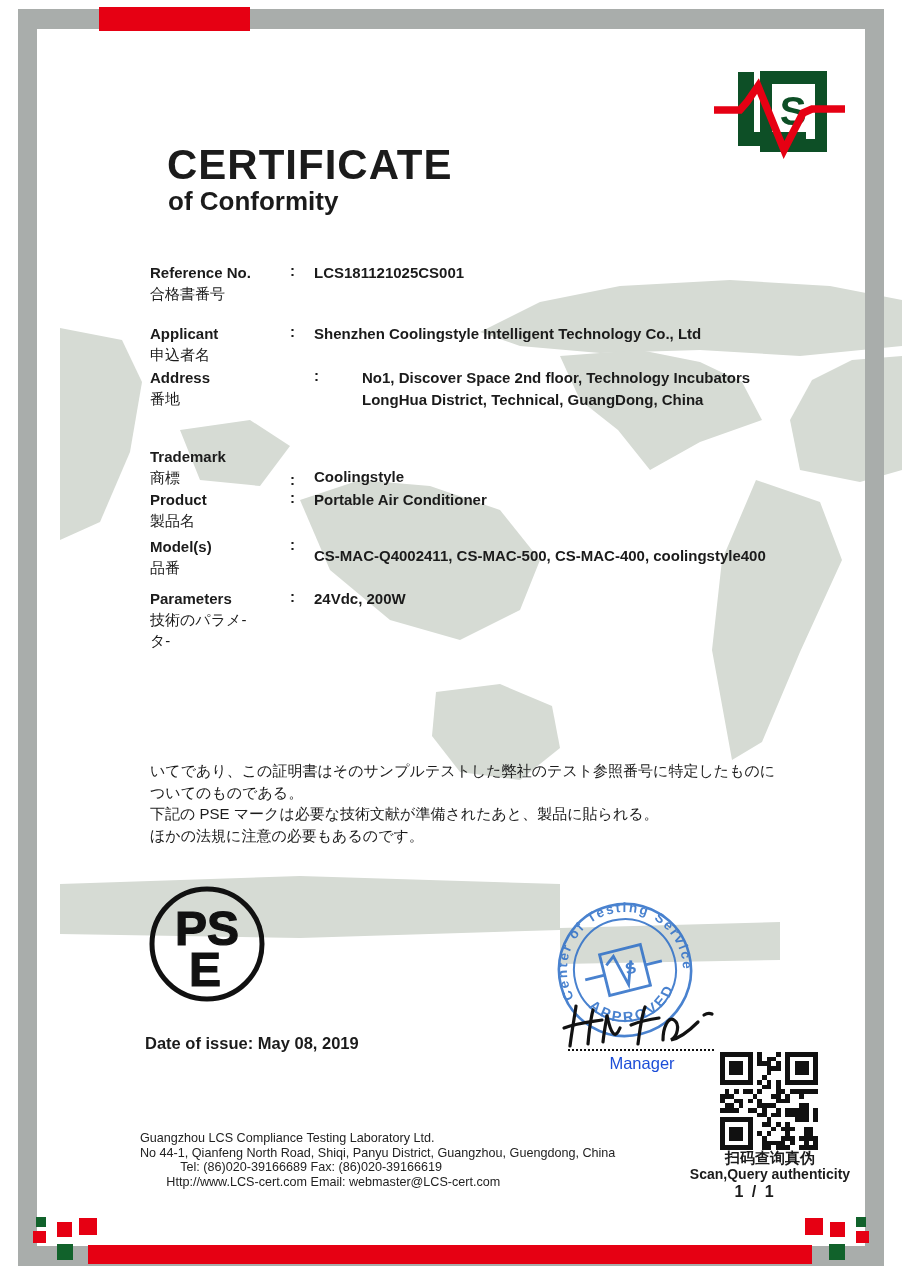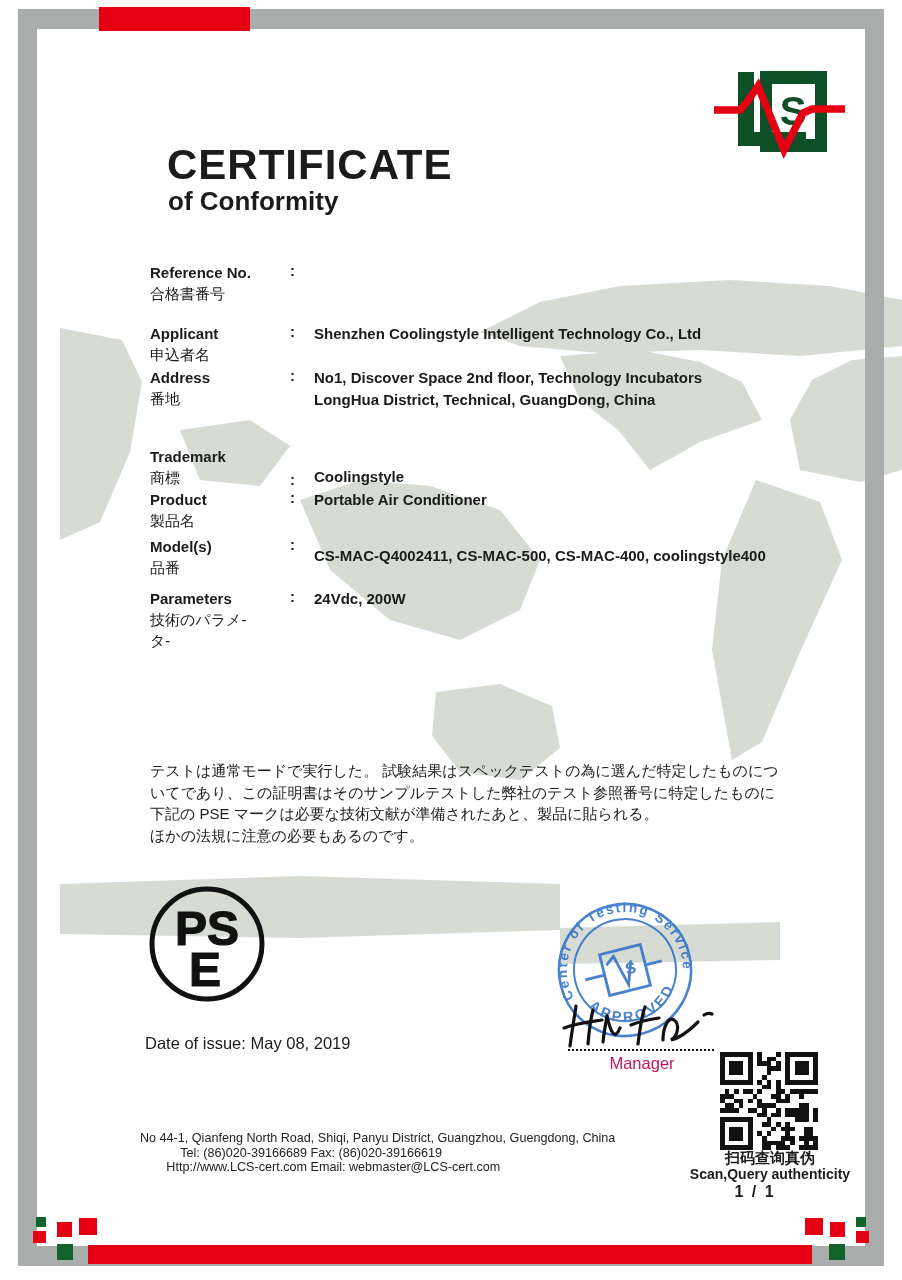--- a/index.html
+++ b/index.html
@@ -30,22 +30,22 @@
   
   .statement{position:absolute;left:150px;top:652px;width:660px;font-size:15px;z-index:2;}
   .statement .s{position:absolute;left:0;white-space:nowrap;}
   .bold{font-weight:bold;}
   .testnote{position:absolute;left:150px;top:760px;width:670px;font-size:15px;line-height:21.7px;z-index:2;}
   
   .pse{position:absolute;left:146px;top:884px;z-index:2;}
   .stamp{position:absolute;left:540px;top:885px;z-index:2;opacity:.87;}
   .sig{position:absolute;left:558px;top:1000px;z-index:3;}
   .sigline{position:absolute;left:568px;top:1049px;width:146px;border-bottom:2px dotted #111;z-index:3;}
-  .manager{position:absolute;left:572px;top:1054px;width:140px;text-align:center;font-size:16.5px;color:#be185d;z-index:3;}
-  .dateline{position:absolute;left:145px;top:1034px;font-size:16.5px;font-weight:normal;z-index:2;}
+  .manager{position:absolute;left:572px;top:1054px;width:140px;text-align:center;font-size:16.5px;color:#1d4ed8;z-index:3;}
+  .dateline{position:absolute;left:145px;top:1034px;font-size:16.5px;font-weight:bold;z-index:2;}
   
   .qr{position:absolute;left:720px;top:1052px;width:98px;height:98px;z-index:2;}
   .qr svg{shape-rendering:crispEdges;}
   .qrcap{position:absolute;left:689px;width:162px;text-align:center;font-weight:bold;z-index:2;}
   .qrcap.zh{top:1149px;font-size:15px;}
   .qrcap.en{top:1166px;font-size:14px;}
   .pagenum{position:absolute;left:660px;top:1183px;width:190px;text-align:center;font-size:16px;font-weight:bold;letter-spacing:2px;z-index:2;}
   
   .footer{position:absolute;left:140px;top:1131px;width:500px;font-size:12.6px;line-height:14.6px;color:#222;z-index:2;}
   .footer .col1{display:inline-block;width:167px;text-align:right;}
@@ -100,32 +100,33 @@
   <div class="title-sub">of Conformity</div>
 
   <div class="fields">
 
     <div class="frow" style="top:7px;">
       <div class="flabel">
         <div>Reference No.</div>
         <div class="ja">合格書番号</div>
       </div>
       <div class="fcolon">:</div>
+      <div class="fvalue">LCS181121025CS001</div>
     </div>
 
     <div class="frow" style="top:68px;">
       <div class="flabel">
         <div>Applicant</div>
         <div class="ja">申込者名</div>
       </div>
       <div class="fcolon">:</div>
       <div class="fvalue">Shenzhen Coolingstyle Intelligent Technology Co., Ltd</div>
     </div>
 
-    <div class="frow" style="top:112px;">
+    <div class="frow" style="top:112px;gap:24px;">
       <div class="flabel">
         <div>Address</div>
         <div class="ja">番地</div>
       </div>
       <div class="fcolon">:</div>
       <div class="fvalue">
         <div>No1, Discover Space 2nd floor, Technology Incubators</div>
         <div>LongHua District, Technical, GuangDong, China</div>
       </div>
     </div>
@@ -163,22 +164,22 @@
         <div class="ja">技術のパラメ-</div>
         <div class="ja">タ-</div>
       </div>
       <div class="fcolon">:</div>
       <div class="fvalue">24Vdc, 200W</div>
     </div>
   </div>
 
 
   <div class="testnote">
-    <div>テストは通常モードで実行した。 試験結果はスペックテストの為に選んだ特定したものにつ</div>
     <div>いてであり、この証明書はそのサンプルテストした弊社のテスト参照番号に特定したものに</div>
+    <div>ついてのものである。</div>
     <div>下記の PSE マークは必要な技術文献が準備されたあと、製品に貼られる。</div>
     <div>ほかの法規に注意の必要もあるのです。</div>
   </div>
 
   <svg class="pse" width="122" height="122" viewBox="0 0 122 122">
     <circle cx="61" cy="60" r="55" fill="none" stroke="#111" stroke-width="5"></circle>
     <text x="61" y="61" text-anchor="middle" font-family="Liberation Sans, sans-serif" font-size="48" font-weight="bold" fill="#111" stroke="#111" stroke-width="1.2">PS</text>
     <text x="59" y="102" text-anchor="middle" font-family="Liberation Sans, sans-serif" font-size="48" font-weight="bold" fill="#111" stroke="#111" stroke-width="1.2">E</text>
   </svg>
 
@@ -450,20 +451,21 @@
         <rect x="18" y="20" width="1" height="1"></rect>
         <rect x="19" y="20" width="1" height="1"></rect>
         <rect x="20" y="20" width="1" height="1"></rect>
       </svg>
   </div>
   <div class="qrcap zh">扫码查询真伪</div>
   <div class="qrcap en">Scan,Query authenticity</div>
   <div class="pagenum">1 / 1</div>
 
   <div class="footer">
+    <div>Guangzhou LCS Compliance Testing Laboratory Ltd.</div>
     <div>No 44-1, Qianfeng North Road, Shiqi, Panyu District, Guangzhou, Guengdong, China</div>
     <div>
       <span class="col1">Tel: (86)020-39166689</span>
       <span>Fax: (86)020-39166619</span>
     </div>
     <div>
       <span class="col1">Http://www.LCS-cert.com</span>
       <span>Email: webmaster@LCS-cert.com</span>
     </div>
   </div>

